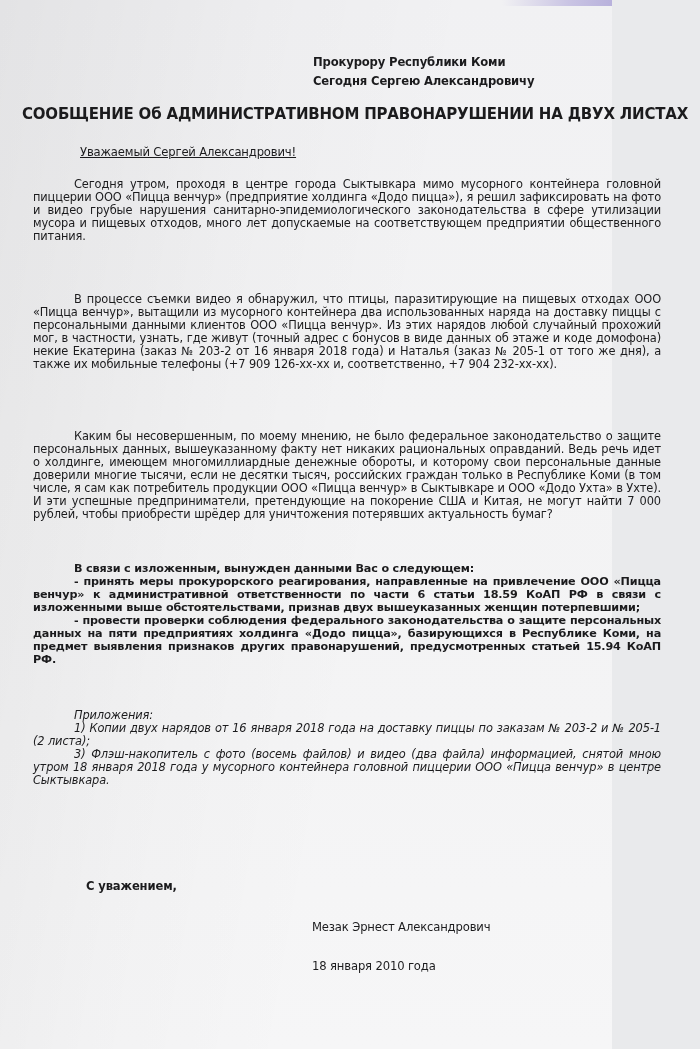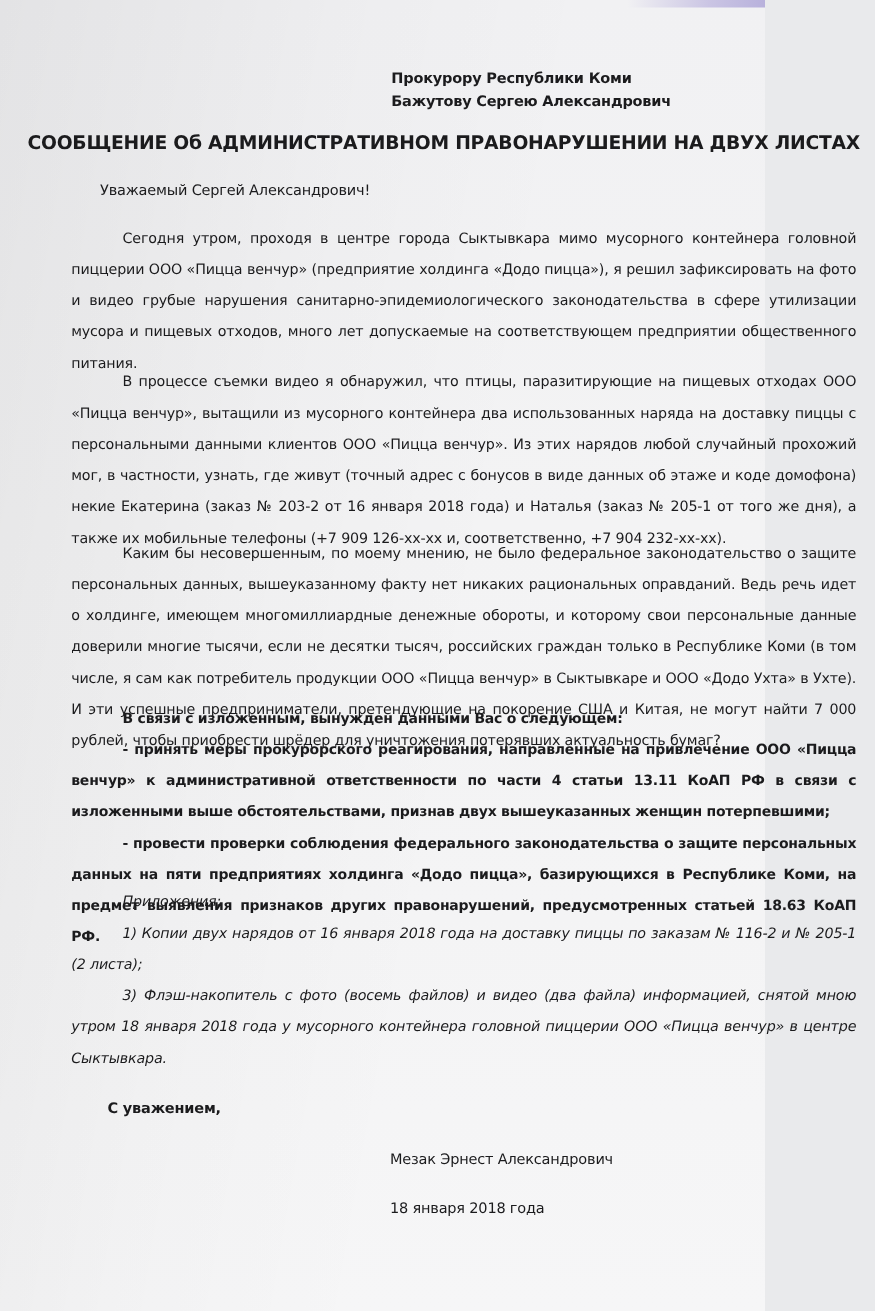--- a/index.html
+++ b/index.html
@@ -51,27 +51,28 @@
       letter-spacing: -0.2px;
       padding-left: 10px;
       box-sizing: border-box;
     }
     .salutation {
       position: absolute;
       left: 80px;
       top: 145px;
       font-size: 11.6px;
       letter-spacing: -0.15px;
+      text-decoration: underline;
     }
     .body-block {
       position: absolute;
-      left: 57px;
+      left: 33px;
       width: 628px;
       font-size: 11.4px;
-      line-height: 25px;
+      line-height: 13px;
       text-align: justify;
       letter-spacing: -0.12px;
     }
     .body-block p {
       margin: 0;
       text-indent: 41px;
     }
     .para-1 { top: 178px; }
     .para-2 { top: 293px; }
     .para-3 { top: 430px; }
@@ -109,47 +110,47 @@
     }
   </style>
 </head>
 <body>
 
 <div class="page">
   <div class="corner-tint"></div>
 
   <div class="addressee">
     <div>Прокурору Республики Коми</div>
-    <div>Бажутову Сергею Александрович</div>
+    <div>Сегодня Сергею Александровичу</div>
   </div>
 
   <div class="doc-title">СООБЩЕНИЕ Об АДМИНИСТРАТИВНОМ ПРАВОНАРУШЕНИИ НА ДВУХ ЛИСТАХ</div>
 
   <div class="salutation">Уважаемый Сергей Александрович!</div>
 
   <div class="body-block para-1">
     <p>Сегодня утром, проходя в центре города Сыктывкара мимо мусорного контейнера головной пиццерии ООО «Пицца венчур» (предприятие холдинга «Додо пицца»), я решил зафиксировать на фото и видео грубые нарушения санитарно-эпидемиологического законодательства в сфере утилизации мусора и пищевых отходов, много лет допускаемые на соответствующем предприятии общественного питания.</p>
   </div>
 
   <div class="body-block para-2">
     <p>В процессе съемки видео я обнаружил, что птицы, паразитирующие на пищевых отходах ООО «Пицца венчур», вытащили из мусорного контейнера два использованных наряда на доставку пиццы с персональными данными клиентов ООО «Пицца венчур». Из этих нарядов любой случайный прохожий мог, в частности, узнать, где живут (точный адрес с бонусов в виде данных об этаже и коде домофона) некие Екатерина (заказ № 203-2 от 16 января 2018 года) и Наталья (заказ № 205-1 от того же дня), а также их мобильные телефоны (+7 909 126-хх-хх и, соответственно, +7 904 232-хх-хх).</p>
   </div>
 
   <div class="body-block para-3">
     <p>Каким бы несовершенным, по моему мнению, не было федеральное законодательство о защите персональных данных, вышеуказанному факту нет никаких рациональных оправданий. Ведь речь идет о холдинге, имеющем многомиллиардные денежные обороты, и которому свои персональные данные доверили многие тысячи, если не десятки тысяч, российских граждан только в Республике Коми (в том числе, я сам как потребитель продукции ООО «Пицца венчур» в Сыктывкаре и ООО «Додо Ухта» в Ухте). И эти успешные предприниматели, претендующие на покорение США и Китая, не могут найти 7 000 рублей, чтобы приобрести шрёдер для уничтожения потерявших актуальность бумаг?</p>
   </div>
 
   <div class="body-block requests">
     <p>В связи с изложенным, вынужден данными Вас о следующем:</p>
-    <p>- принять меры прокурорского реагирования, направленные на привлечение ООО «Пицца венчур» к административной ответственности по части 4 статьи 13.11 КоАП РФ в связи с изложенными выше обстоятельствами, признав двух вышеуказанных женщин потерпевшими;</p>
-    <p>- провести проверки соблюдения федерального законодательства о защите персональных данных на пяти предприятиях холдинга «Додо пицца», базирующихся в Республике Коми, на предмет выявления признаков других правонарушений, предусмотренных статьей 18.63 КоАП РФ.</p>
+    <p>- принять меры прокурорского реагирования, направленные на привлечение ООО «Пицца венчур» к административной ответственности по части 6 статьи 18.59 КоАП РФ в связи с изложенными выше обстоятельствами, признав двух вышеуказанных женщин потерпевшими;</p>
+    <p>- провести проверки соблюдения федерального законодательства о защите персональных данных на пяти предприятиях холдинга «Додо пицца», базирующихся в Республике Коми, на предмет выявления признаков других правонарушений, предусмотренных статьей 15.94 КоАП РФ.</p>
   </div>
 
   <div class="body-block appendix">
     <p class="label">Приложения:</p>
-    <p>1) Копии двух нарядов от 16 января 2018 года на доставку пиццы по заказам № 116-2 и № 205-1 (2 листа);</p>
+    <p>1) Копии двух нарядов от 16 января 2018 года на доставку пиццы по заказам № 203-2 и № 205-1 (2 листа);</p>
     <p>3) Флэш-накопитель с фото (восемь файлов) и видео (два файла) информацией, снятой мною утром 18 января 2018 года у мусорного контейнера головной пиццерии ООО «Пицца венчур» в центре Сыктывкара.</p>
   </div>
 
   <div class="closing">С уважением,</div>
   <div class="signature">Мезак Эрнест Александрович</div>
-  <div class="date">18 января 2018 года</div>
+  <div class="date">18 января 2010 года</div>
 </div>
 
 </body></html>

